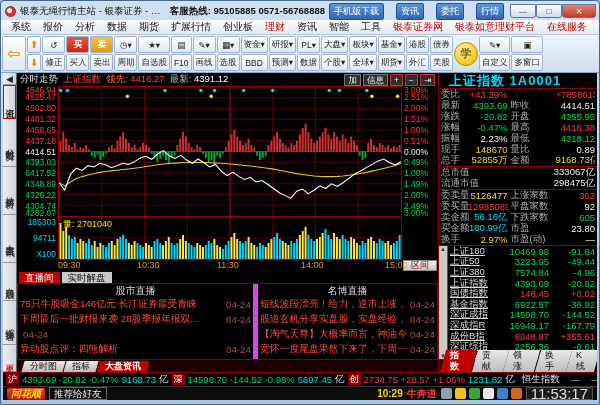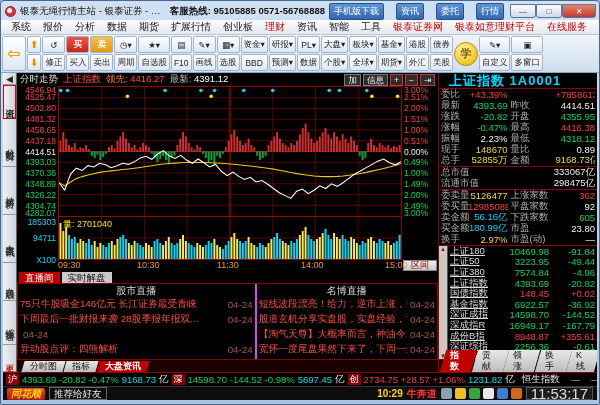--- a/index.html
+++ b/index.html
@@ -56,21 +56,21 @@
 .vlab{position:absolute;left:4px;top:1px;font-size:9px;color:#ffe000;z-index:3}
 .vl{position:absolute;right:2px;font-size:8.5px;color:#00d8ff;line-height:1}
 .time-axis{height:11px;position:relative;font-size:9px;color:#e89820}
 .tlab{position:absolute;top:0}
 .interval-btn{position:absolute;right:1px;top:0;width:34px;height:11px;background:linear-gradient(#efefef,#c9c9c9);color:#8b0000;font-size:9px;display:flex;align-items:center;justify-content:center;border:1px solid #888;cursor:pointer}
 .live-tabs{height:13px;display:flex;gap:2px;padding:1px 2px 0 2px;border-bottom:1px solid #8b0000}
 .ltab{font-size:9.5px;padding:0 6px;background:#c9c9c9;color:#111;cursor:pointer;line-height:11px}
 .ltab.act{background:#c00000;color:#fff}
 .news{height:76px;display:flex;border:1px solid #8b0000;border-top:none;overflow:hidden}
 .ncol{display:flex;flex-direction:column;overflow:hidden;padding:0 2px}
-.ncol.l{flex:1.32;border-right:2px solid #d946ef}
+.ncol.l{flex:1.32;border-right:5px solid #d946ef}
 .ncol.r{flex:1}
 .nhead{height:13px;text-align:center;color:#d8d8d8;font-size:10px;flex:none}
 .news-row{height:15px;display:flex;align-items:center;font-size:9.8px;flex:none;cursor:pointer}
 .nt{color:#ff4c42;flex:1;white-space:nowrap;overflow:hidden}
 .nd{color:#b05050;margin-left:3px}
 .bottom-tabs{height:12px;display:flex;align-items:flex-end;gap:1px;padding-left:6px;background:#1a0000}
 .btab{font-size:9px;padding:0 7px;line-height:11px;background:linear-gradient(#e8e8e8,#bdbdbd);color:#111;transform:skewX(-16deg);cursor:pointer}
 .btab span{display:inline-block;transform:skewX(16deg)}
 .btab.act{background:#c00000;color:#fff;font-weight:bold}
 
@@ -272,21 +272,21 @@
         <div class="plot-wrap">
           <div class="gutterL" id="gutterL">
               <span class="pl" style="top: 4px; color: rgb(255, 59, 59);">4546.94</span>
               <span class="pl" style="top: 10.9167px; color: rgb(255, 59, 59);">4525.47</span>
               <span class="pl" style="top: 21.8333px; color: rgb(255, 59, 59);">4502.80</span>
               <span class="pl" style="top: 32.75px; color: rgb(255, 59, 59);">4481.32</span>
               <span class="pl" style="top: 43.6667px; color: rgb(255, 59, 59);">4458.65</span>
               <span class="pl" style="top: 54.5833px; color: rgb(255, 59, 59);">4437.18</span>
               <span class="pl" style="top: 65.5px; color: rgb(240, 240, 240);">4414.51</span>
               <span class="pl" style="top: 76.4167px; color: rgb(0, 215, 90);">4393.03</span>
-              <span class="pl" style="top: 87.3333px; color: rgb(0, 215, 90);">4370.36</span>
+              <span class="pl" style="top: 87.3333px; color: rgb(0, 215, 90);">6417.52</span>
               <span class="pl" style="top: 98.25px; color: rgb(0, 215, 90);">4348.89</span>
               <span class="pl" style="top: 109.167px; color: rgb(0, 215, 90);">4326.22</span>
               <span class="pl" style="top: 120.083px; color: rgb(0, 215, 90);">4304.74</span>
               <span class="pl" style="top: 127px; color: rgb(0, 215, 90);">4282.07</span>
             </div>
           <div class="plot" id="plotArea">
               <svg viewBox="0 0 345 131" preserveAspectRatio="none" style="position: absolute; left: 0px; top: 0px; width: 100%; height: 100%;">
                 <line x1="43.125" y1="0" x2="43.125" y2="131" stroke="#5a0000" stroke-width="1"></line>
                 <line x1="86.25" y1="0" x2="86.25" y2="131" stroke="#5a0000" stroke-width="1"></line>
                 <line x1="129.375" y1="0" x2="129.375" y2="131" stroke="#5a0000" stroke-width="1"></line>
@@ -457,21 +457,21 @@
               <span class="pr" style="top: 109.167px; color: rgb(0, 215, 90);">2.00%</span>
               <span class="pr" style="top: 120.083px; color: rgb(0, 215, 90);">2.49%</span>
               <span class="pr" style="top: 127px; color: rgb(0, 215, 90);">3.00%</span>
             </div>
         </div>
 
         <div class="vol-wrap">
           <div class="gutterL" id="volGutter">
               <span class="vl" style="top: 1px;">185303</span>
               <span class="vl" style="top: 17px;">94711</span>
-              <span class="vl" style="top: 33px; margin-top: 6px;">X100</span>
+              <span class="vl" style="top: 33px;">X100</span>
             </div>
           <div class="vplot" id="volArea">
             <span class="vlab">量: 2701040</span>
           <svg viewBox="0 0 345 43" preserveAspectRatio="none" style="position: absolute; left: 0px; top: 0px; width: 100%; height: 100%;">
                 <line x1="43.125" y1="0" x2="43.125" y2="43" stroke="#5a0000" stroke-width="1"></line>
                 <line x1="86.25" y1="0" x2="86.25" y2="43" stroke="#5a0000" stroke-width="1"></line>
                 <line x1="129.375" y1="0" x2="129.375" y2="43" stroke="#5a0000" stroke-width="1"></line>
                 <line x1="172.5" y1="0" x2="172.5" y2="43" stroke="#a00000" stroke-width="1"></line>
                 <line x1="215.625" y1="0" x2="215.625" y2="43" stroke="#5a0000" stroke-width="1"></line>
                 <line x1="258.75" y1="0" x2="258.75" y2="43" stroke="#5a0000" stroke-width="1"></line>

